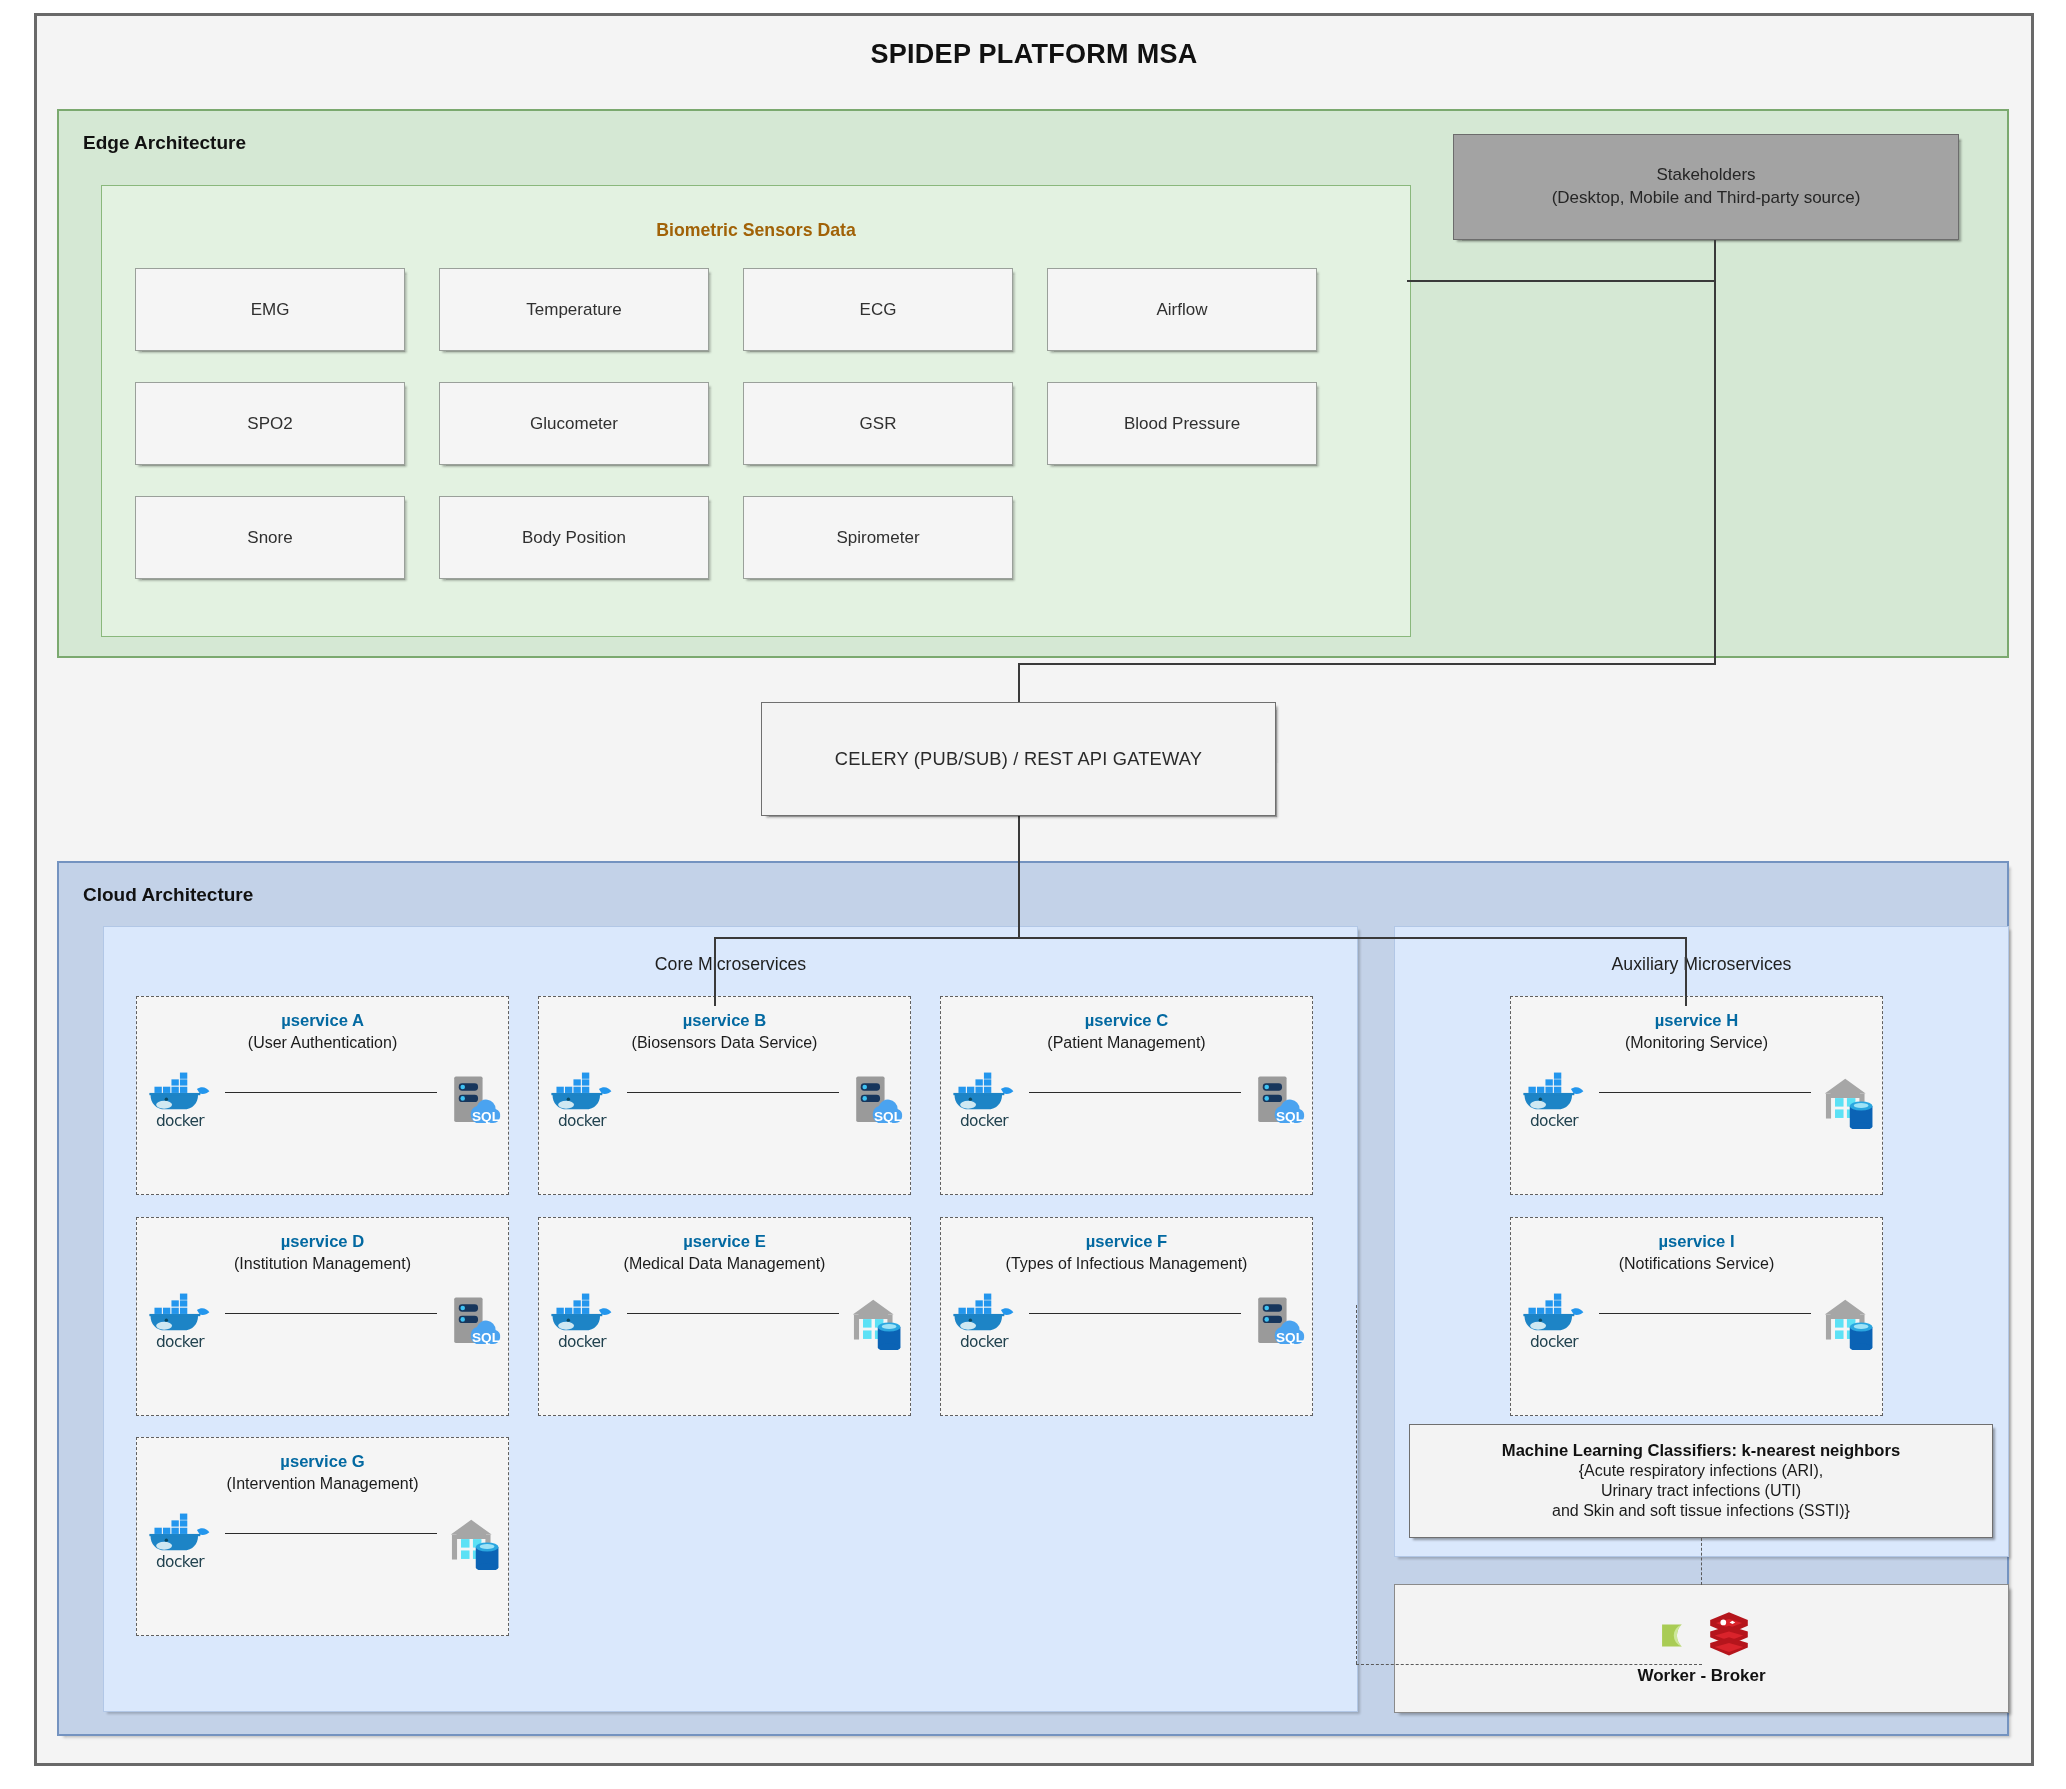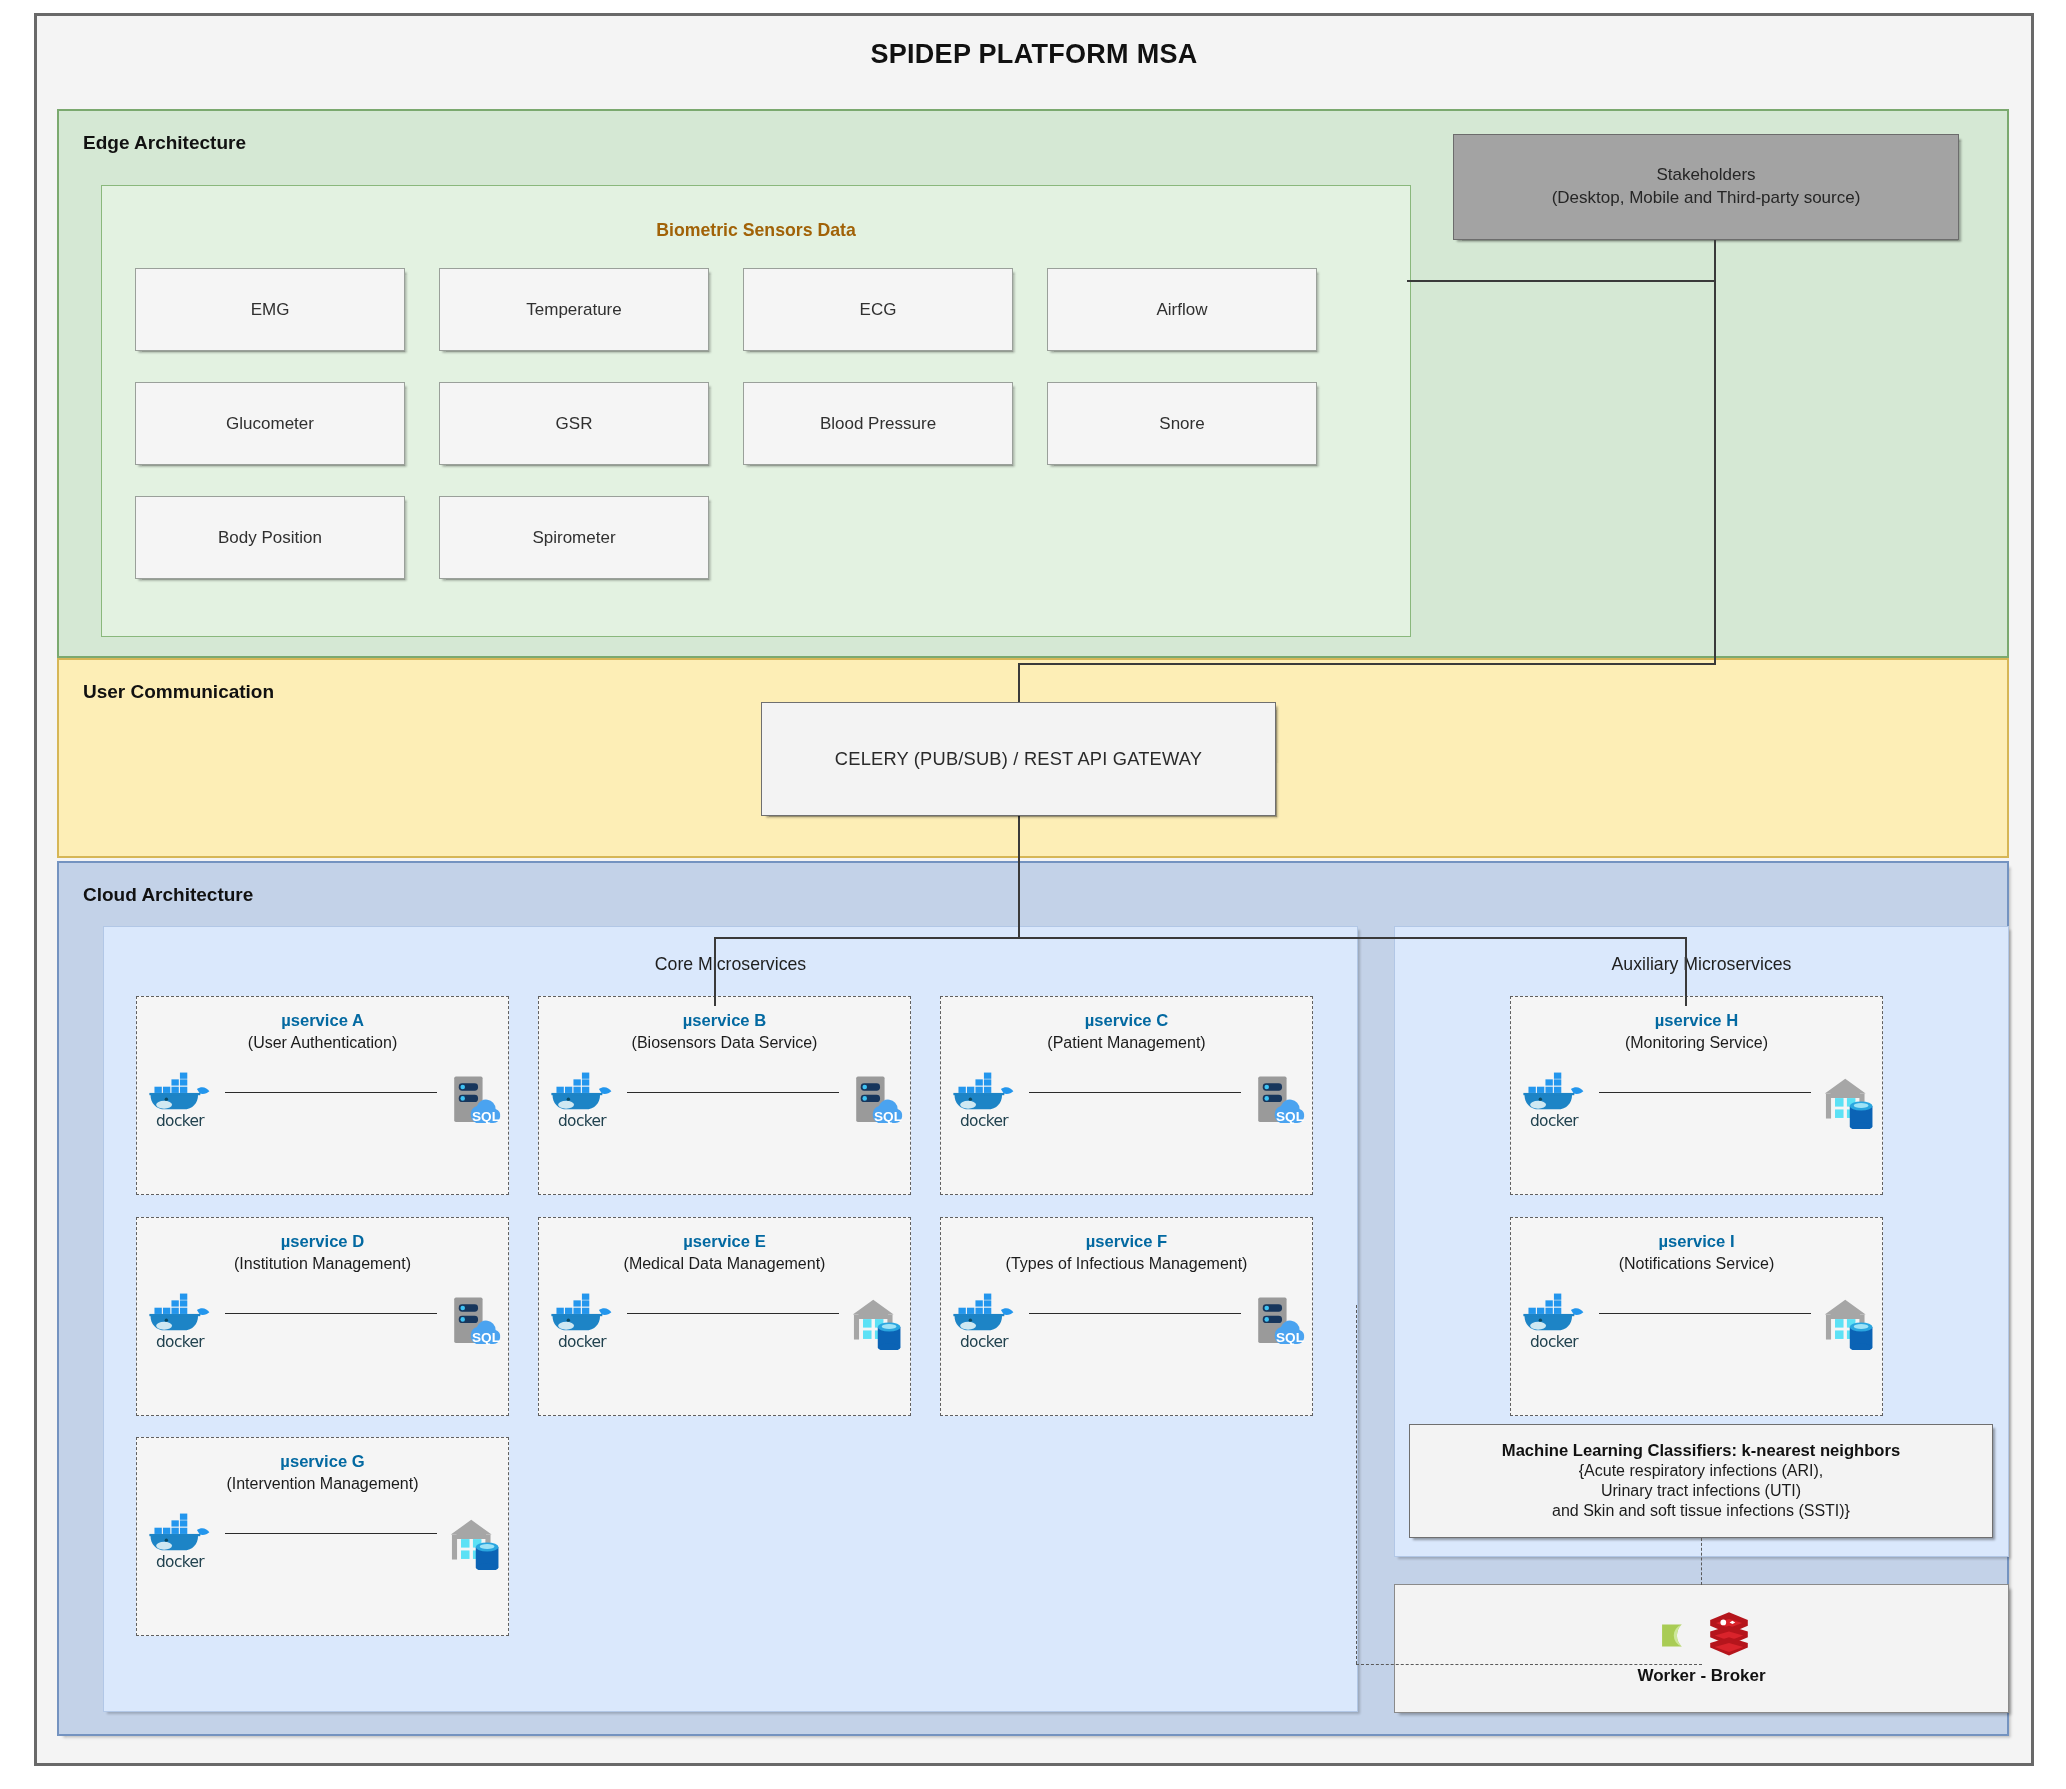--- a/index.html
+++ b/index.html
@@ -141,20 +141,21 @@
   <div class="edge-band">
     <div class="band-label">Edge Architecture</div>
 
     <div class="biometric-panel">
       <div class="panel-title">Biometric Sensors Data</div>
       <div class="sensor-grid">
         <div class="sensor-box">EMG</div>
         <div class="sensor-box">Temperature</div>
         <div class="sensor-box">ECG</div>
         <div class="sensor-box">Airflow</div>
+        <div class="sensor-box">SPO2</div>
         <div class="sensor-box">Glucometer</div>
         <div class="sensor-box">GSR</div>
         <div class="sensor-box">Blood Pressure</div>
         <div class="sensor-box">Snore</div>
         <div class="sensor-box">Body Position</div>
         <div class="sensor-box">Spirometer</div>
       </div>
     </div>
   </div>
 
@@ -162,23 +163,20 @@
   <div class="conn conn-v" style="left:1714px;top:280px;height:63px;"></div>
 
   <div class="stakeholders-box">
     <span>Stakeholders</span>
     <span>(Desktop, Mobile and Third-party source)</span>
   </div>
 
   <div class="conn conn-v" style="left:1714px;top:240px;height:424px;"></div>
   <div class="conn conn-h" style="left:1018px;top:663px;width:698px;"></div>
 
-  <div class="comm-band">
-    <div class="band-label">User Communication</div>
-  </div>
 
   <div class="conn conn-v" style="left:1018px;top:663px;height:40px;"></div>
 
   <div class="gateway-box">CELERY (PUB/SUB) / REST API GATEWAY</div>
 
   <div class="conn conn-v" style="left:1018px;top:816px;height:123px;"></div>
   <div class="conn conn-h" style="left:714px;top:937px;width:972px;"></div>
   <div class="conn conn-v" style="left:714px;top:937px;height:69px;"></div>
   <div class="conn conn-v" style="left:1685px;top:937px;height:69px;"></div>
 

